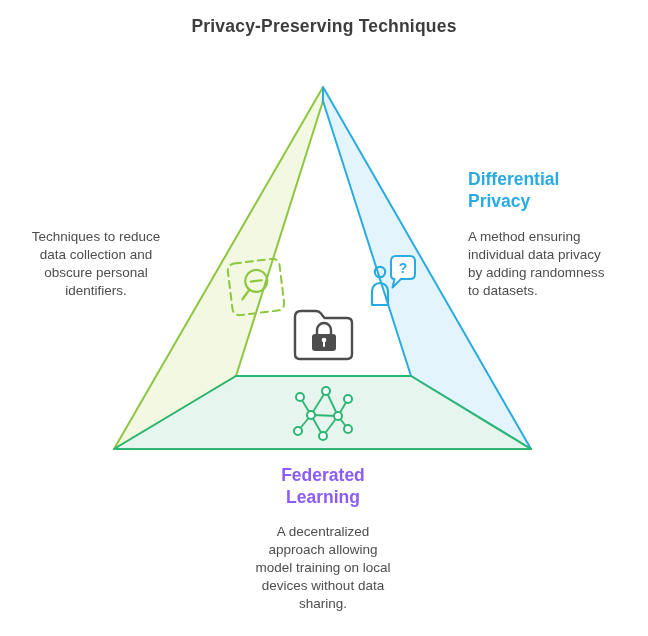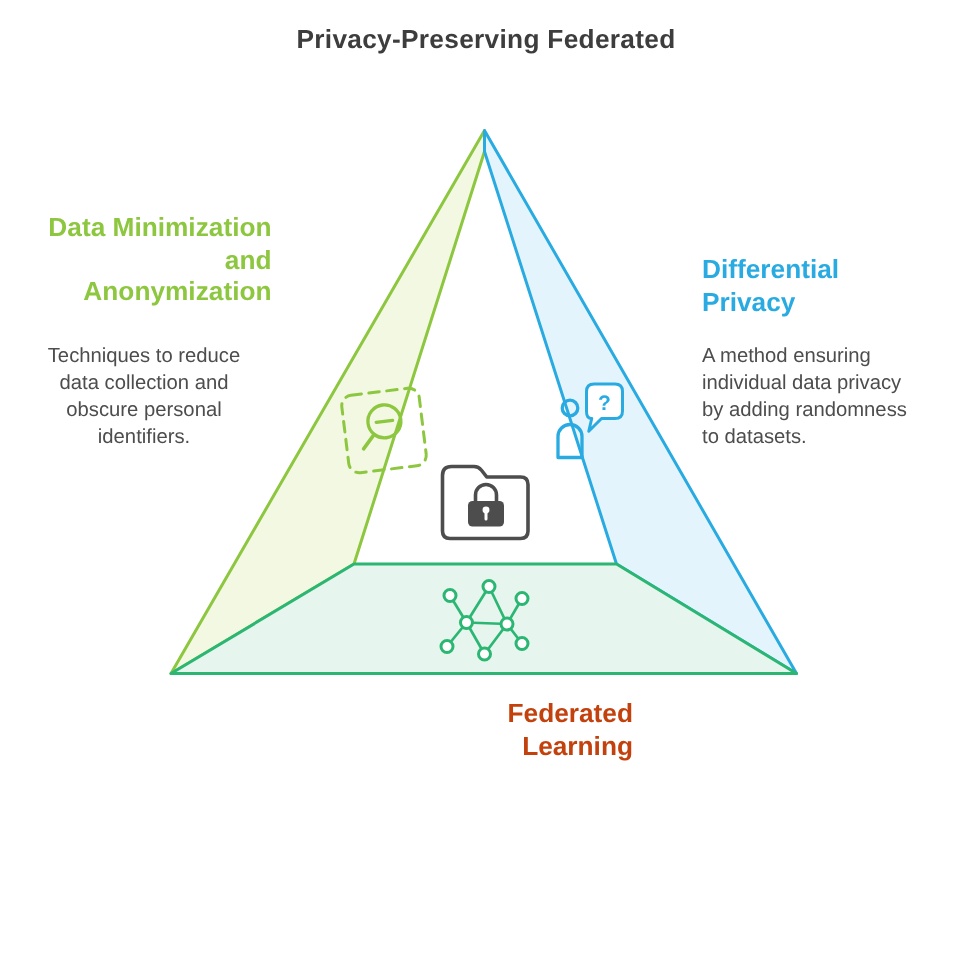--- a/index.html
+++ b/index.html
@@ -70,33 +70,35 @@
         <circle cx="348" cy="399" r="4"></circle>
         <circle cx="311" cy="415" r="4"></circle>
         <circle cx="338" cy="416" r="4"></circle>
         <circle cx="298" cy="431" r="4"></circle>
         <circle cx="323" cy="436" r="4"></circle>
         <circle cx="348" cy="429" r="4"></circle>
       </g>
     </g>
   </svg>
 
-  <div class="txt title" style="color: rgb(61, 61, 61);">Privacy-Preserving Federated</div>
+  <div class="txt title" style="color: rgb(61, 61, 61);">Privacy-Preserving Techniques</div>
 
-  <div class="txt h h-left" style="color: rgb(141, 198, 63);">Data Minimization
-and
-Anonymization</div>
   <div class="txt h h-right" style="color: rgb(41, 171, 226);">Differential
 Privacy</div>
 
   <div class="txt b b-left" style="color: rgb(77, 77, 77);">Techniques to reduce
 data collection and
 obscure personal
 identifiers.</div>
   <div class="txt b b-right" style="color: rgb(77, 77, 77);">A method ensuring
 individual data privacy
 by adding randomness
 to datasets.</div>
 
-  <div class="txt h h-bottom" style="color: #c2410c; text-align: right;">Federated
+  <div class="txt h h-bottom" style="color: #8b5cf6;">Federated
 Learning</div>
+  <div class="txt b b-bottom" style="color: rgb(77, 77, 77);">A decentralized
+approach allowing
+model training on local
+devices without data
+sharing.</div>
 
 </div>
 
 </body></html>

